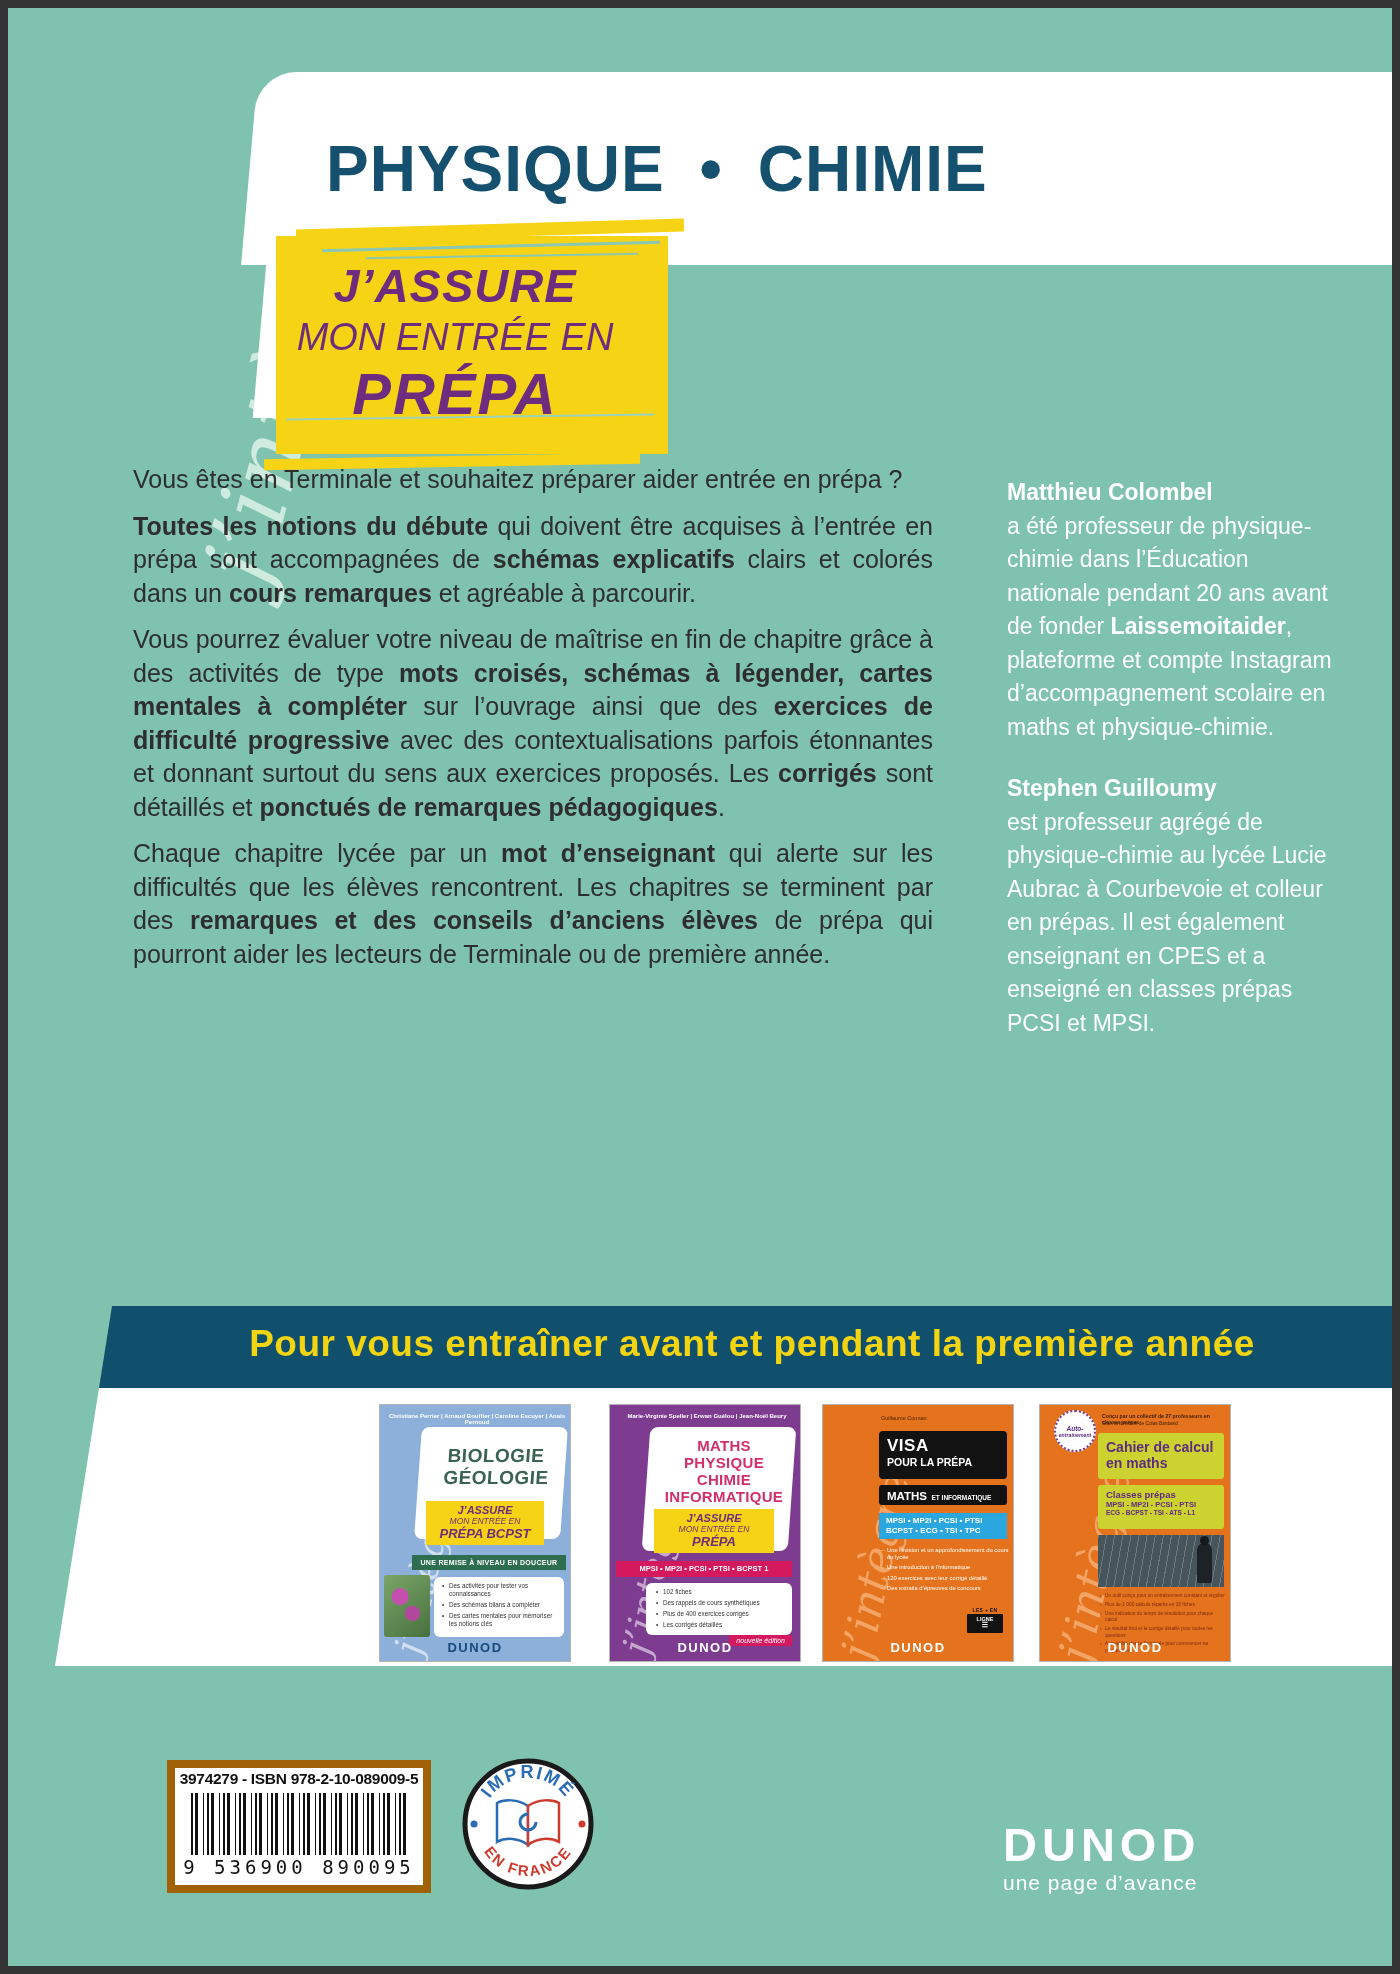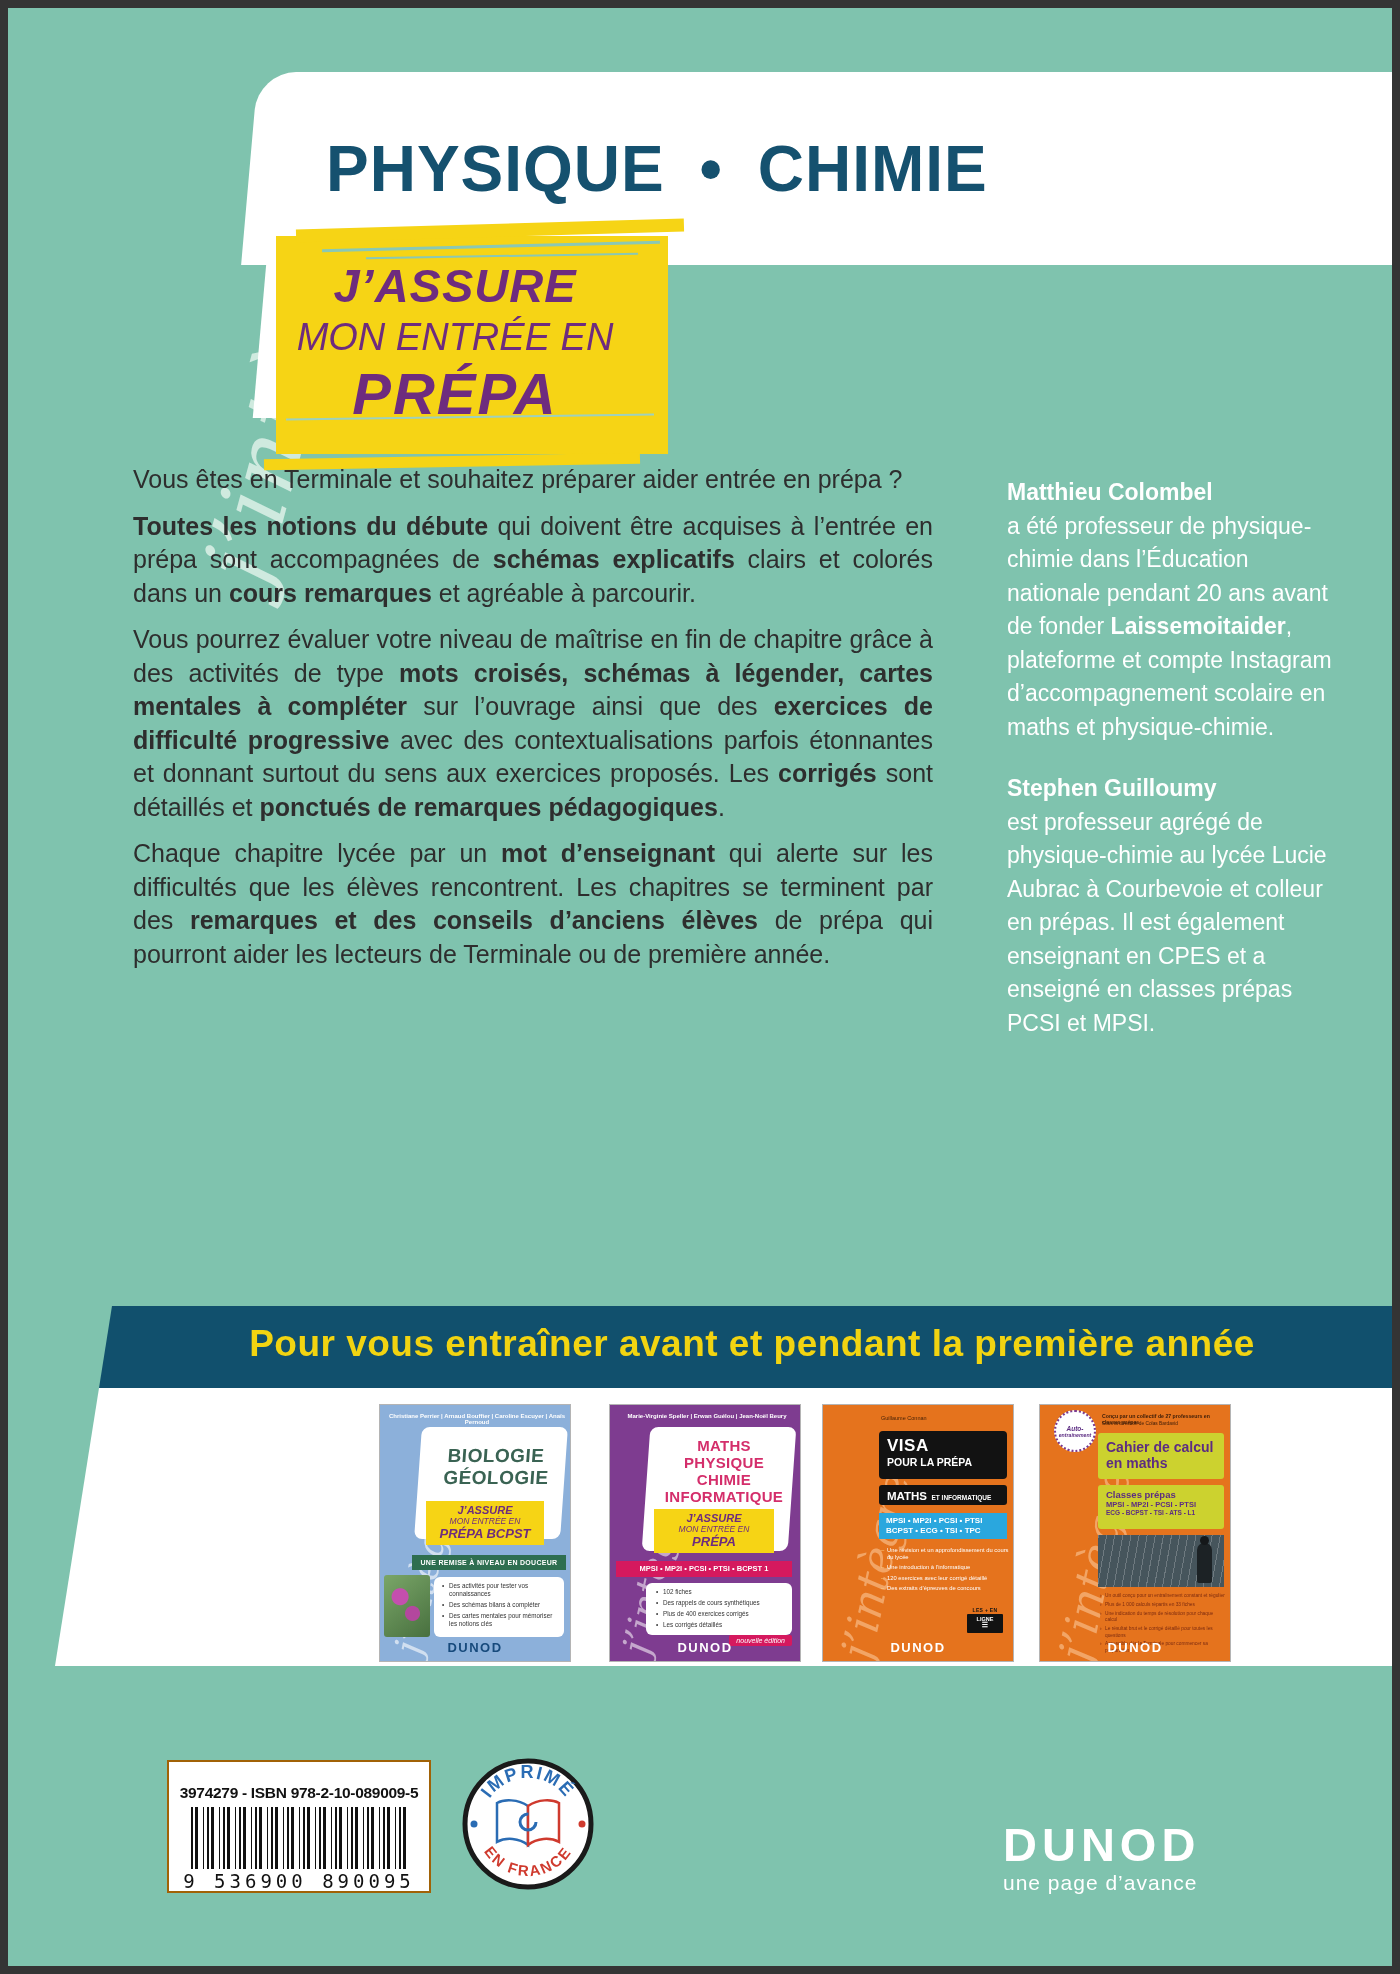--- a/index.html
+++ b/index.html
@@ -162,21 +162,21 @@
     background:#1c2225;border-radius:7px 7px 2px 2px;}
   .bk4-person::before{content:"";position:absolute;top:-7px;left:3px;width:9px;height:9px;
     border-radius:50%;background:#15181a;}
   .bk4-list{position:absolute;left:60px;right:4px;top:188px;font-size:4.8px;line-height:6.4px;color:#7c2b10;}
   .bk4-list .it{margin-bottom:2.5px;padding-left:5px;}
   .bk4-list .it::before{content:"›";}
   .bk4 .bk-pub{color:#fff;}
 
   
   .barcode-box{position:absolute;left:159px;top:1752px;width:264px;height:133px;background:#fff;
-    border:2px solid #a16207;box-sizing:border-box;padding-top:22px;}
+    border:8px solid #a16207;box-sizing:border-box;padding-top:2px;}
   .isbn{text-align:center;font-size:15.5px;font-weight:700;letter-spacing:-.3px;color:#111;}
   .bars{margin:5px auto 0;width:216px;height:62px;background:
     repeating-linear-gradient(90deg,#111 0 2px,#fff 2px 4px,#111 4px 7px,#fff 7px 12px,#111 12px 13px,#fff 13px 16px);}
   .ean{text-align:center;font-family:"DejaVu Sans Mono",monospace;font-size:19px;
     color:#111;letter-spacing:4px;margin-top:1px;}
   .stamp{position:absolute;left:452px;top:1748px;width:136px;height:136px;}
   .dunod{position:absolute;left:995px;top:1814px;color:#fff;}
   .dunod .word{font-size:47px;font-weight:800;letter-spacing:5px;line-height:46px;}
   .dunod .tag{font-size:21px;margin-top:3px;letter-spacing:1px;}
 </style>

